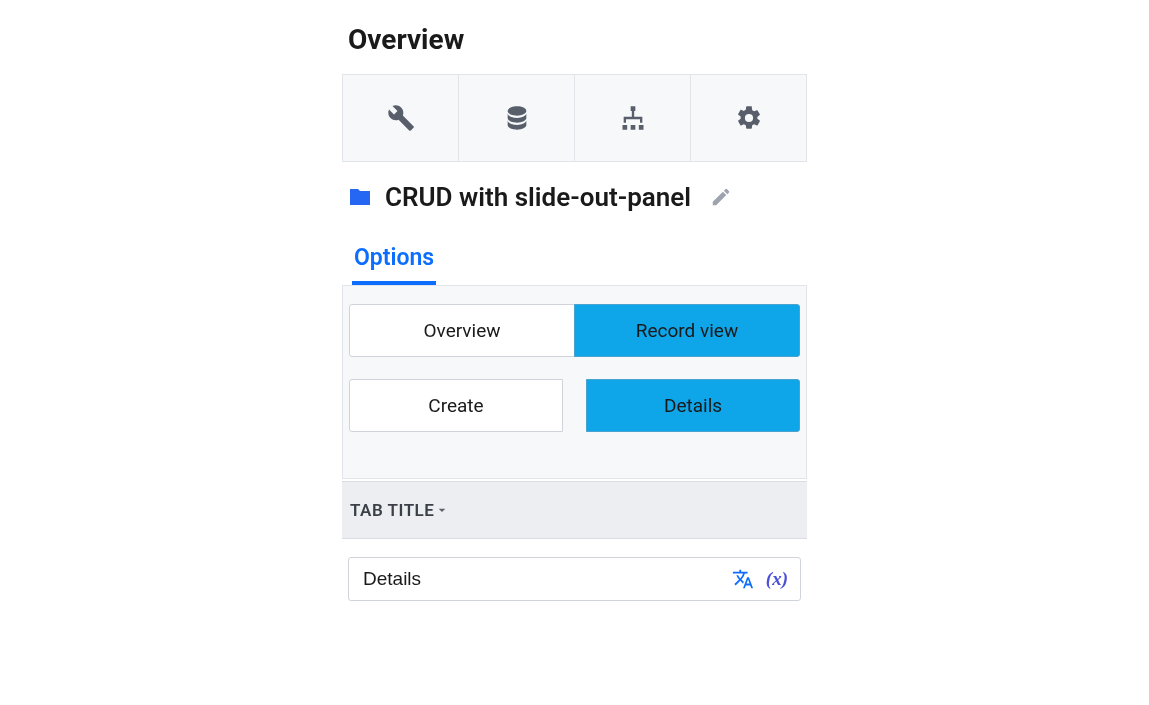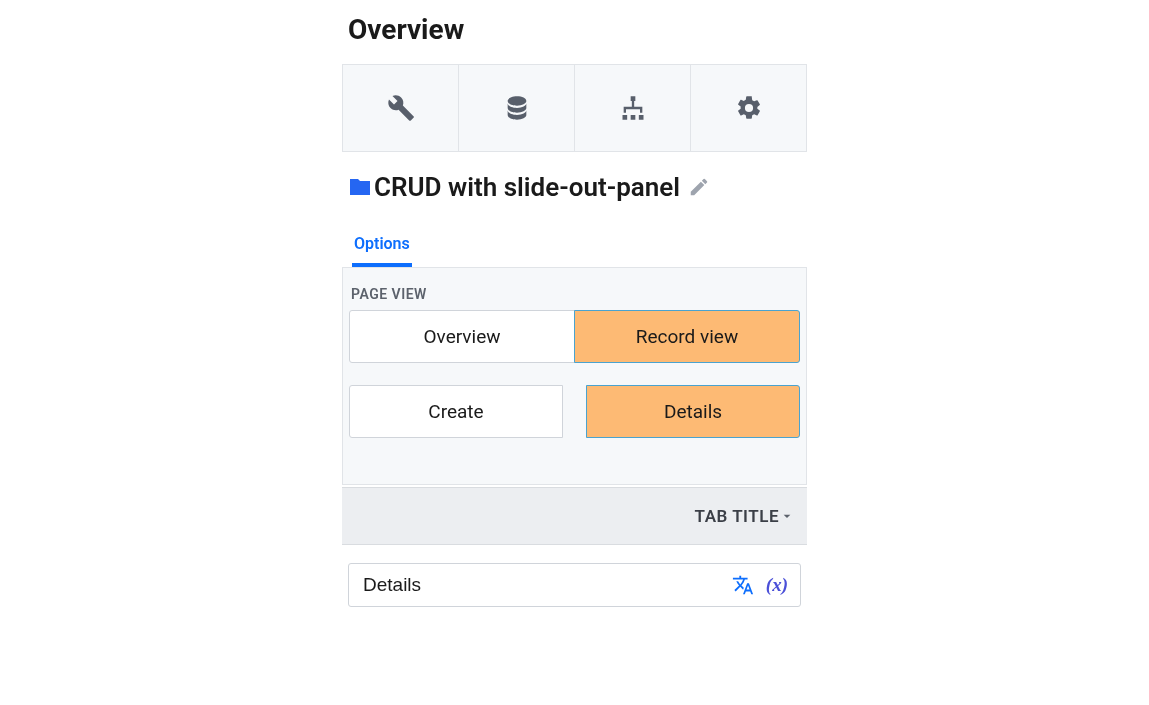--- a/index.html
+++ b/index.html
@@ -7,21 +7,21 @@
       font-family: -apple-system, BlinkMacSystemFont, "Segoe UI", Roboto, Helvetica, Arial, sans-serif;
       background: #fff;
       color: #1a1a1a;
       width: 1149px;
       height: 705px;
       position: relative;
     }
     .panel {
       position: absolute;
       left: 342px;
-      top: 13px;
+      top: 23px;
       width: 465px;
     }
     .overview-title {
       font-size: 28px;
       font-weight: 700;
       color: #1a1a1a;
       margin-bottom: 18px;
       padding-left: 6px;
     }
     .top-nav {
@@ -39,38 +39,38 @@
       border-right: 1px solid #e1e4e8;
       cursor: pointer;
       color: #585f6b;
     }
     .top-nav-item:last-child { border-right: none; }
     .top-nav-item svg { width: 28px; height: 28px; fill: #585f6b; }
 
     .title-row {
       display: flex;
       align-items: center;
-      gap: 0;
+      gap: 11px;
       padding-left: 4px;
       margin-bottom: 24px;
     }
     .title-row .folder { width: 28px; height: 24px; fill: #2566f2; }
     .title-row .title-text {
       font-size: 26px;
       font-weight: 600;
       color: #1a1a1a;
     }
     .title-row .edit-icon { width: 22px; height: 22px; fill: #9ea4ae; cursor: pointer; margin-left: 8px;}
 
     .tabs {
       display: flex;
       padding-left: 10px;
     }
     .tab {
-      font-size: 16px;
+      font-size: 23px;
       padding: 8px 2px 10px 2px;
       cursor: pointer;
       color: #1a1a1a;
     }
     .tab.active {
       color: #0d6efd;
       font-weight: 600;
       border-bottom: 4px solid #0d6efd;
     }
 
@@ -98,33 +98,33 @@
       font-size: 19px;
       color: #1a1a1a;
       padding: 14px 0;
       text-align: center;
       cursor: pointer;
       margin-left: -1px;
     }
     .seg-btn:first-child { margin-left: 0; border-radius: 3px 0 0 3px; }
     .seg-btn:last-child { border-radius: 0 3px 3px 0; }
     .seg-btn.selected {
-      background: #fdba74;
+      background: #0ea5e9;
       border: 1px solid #4aa3cf;
       position: relative;
       z-index: 1;
     }
 
     .collapsible-header {
       background: #eceef1;
       border-top: 1px solid #d9dce0;
       border-bottom: 1px solid #d9dce0;
       padding: 18px 12px 18px 8px;
       display: flex;
-      justify-content: flex-end;
+      justify-content: flex-start;
       align-items: center;
       cursor: pointer;
       margin-top: 2px;
     }
     .collapsible-header .h-text {
       font-size: 17px;
       font-weight: 600;
       color: #3b3f47;
       letter-spacing: 0.5px;
     }
@@ -197,21 +197,20 @@
     <svg class="edit-icon" viewBox="0 0 24 24">
         <path d="M3 17.25V21h3.75l11.06-11.06-3.75-3.75L3 17.25zM20.71 7.04a1 1 0 0 0 0-1.41l-2.34-2.34a1 1 0 0 0-1.41 0l-1.83 1.83 3.75 3.75 1.83-1.83z"></path>
       </svg>
   </div>
 
   <div class="tabs">
     <div class="tab active">Options</div>
   </div>
 
   <div class="options-body">
-    <div class="section-label">PAGE VIEW</div>
     <div class="seg-group">
       <div class="seg-btn">Overview</div>
       <div class="seg-btn selected">Record view</div>
     </div>
 
     <div class="seg-group" style="gap:24px;">
       <div class="seg-btn">Create</div>
       <div class="seg-btn selected">Details</div>
     </div>
   </div>

